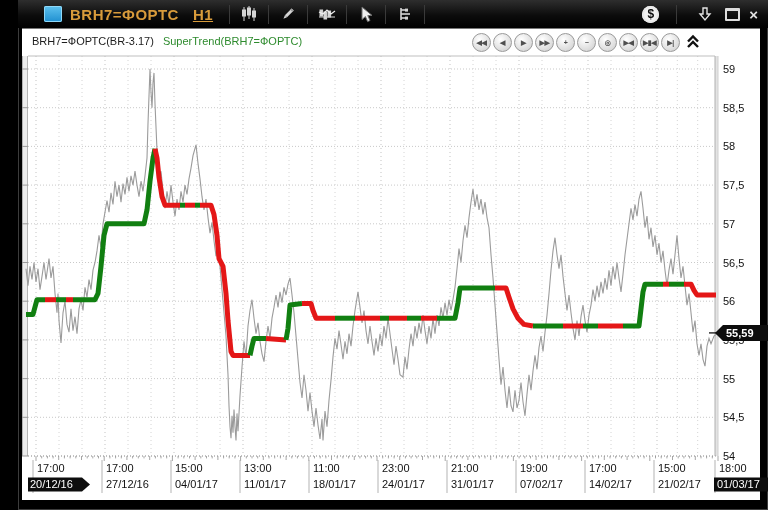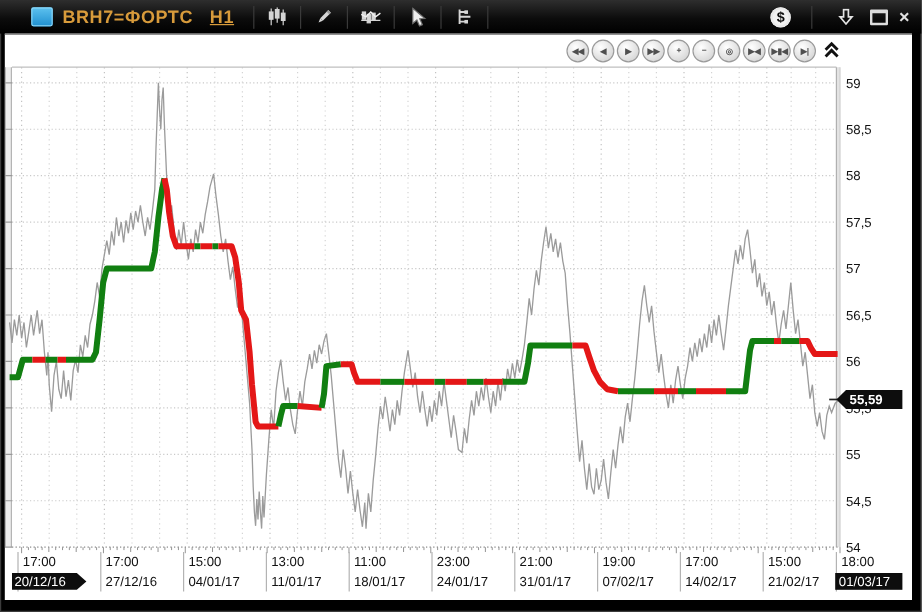--- a/index.html
+++ b/index.html
@@ -1,18 +1,18 @@
 <!DOCTYPE html>
 <html><head>
 <meta charset="utf-8">
 <style>
   html,body{margin:0;padding:0;}
   body{width:768px;height:510px;background:#000;position:relative;overflow:hidden;
        font-family:"Liberation Sans",sans-serif;-webkit-user-select:none;user-select:none;}
-  .win{position:absolute;inset:0;box-shadow:inset 0 0 0 1px #3c3c3c;}
+  .win{position:absolute;inset:0;box-shadow:inset 0 0 0 1px #3c3c3c;margin-left:18px;}
   
   .titlebar{position:absolute;left:0;top:0;right:0;height:28px;
     background:linear-gradient(#2e2e2e,#0c0c0c 55%,#000);display:flex;align-items:center;padding-left:26px;box-sizing:border-box;}
   .app-icon{width:18px;height:16px;border-radius:2px;margin-right:8px;
     background:linear-gradient(#5ec2ef,#1f8fd0);box-shadow:inset 0 0 0 1px #8fd8f8;}
   .wtitle{font-size:15px;font-weight:bold;color:#d89b3b;letter-spacing:.5px;white-space:pre;}
   .wtf{margin-left:14px;text-decoration:underline;}
   .tsep{width:1px;height:19px;background:#3a3a3a;margin:0 8px;flex:0 0 aupx;}
   .tbicon{width:22px;height:20px;display:flex;align-items:center;justify-content:center;color:#d5d5d5;}
   .tb-right{margin-left:auto;display:flex;align-items:center;gap:9px;padding-right:10px;}
@@ -107,20 +107,24 @@
             <path d="M5,1 L9,1 L9,7 L12,7 L7,13 L2,7 L5,7 Z" fill="none" stroke="#e3e3e3" stroke-width="1.4"></path>
           </svg>
       </span>
       <span class="restore"></span>
       <span class="closex">×</span>
     </div>
   </div>
 
   <div class="panel">
     <div class="chart-header">
+      <div class="legend">
+        <span class="sym">BRH7=ФОРТС(BR-3.17)</span>
+        <span class="ind" id="legend-ind" style="color: rgb(46, 139, 46);">SuperTrend(BRH7=ФОРТС)</span>
+      </div>
       <div class="nav" id="nav-row">
           <span class="navbtn">◀◀</span>
           <span class="navbtn">◀</span>
           <span class="navbtn">▶</span>
           <span class="navbtn">▶▶</span>
           <span class="navbtn">+</span>
           <span class="navbtn">−</span>
           <span class="navbtn">◎</span>
           <span class="navbtn">▶◀</span>
           <span class="navbtn">▶▮◀</span>

